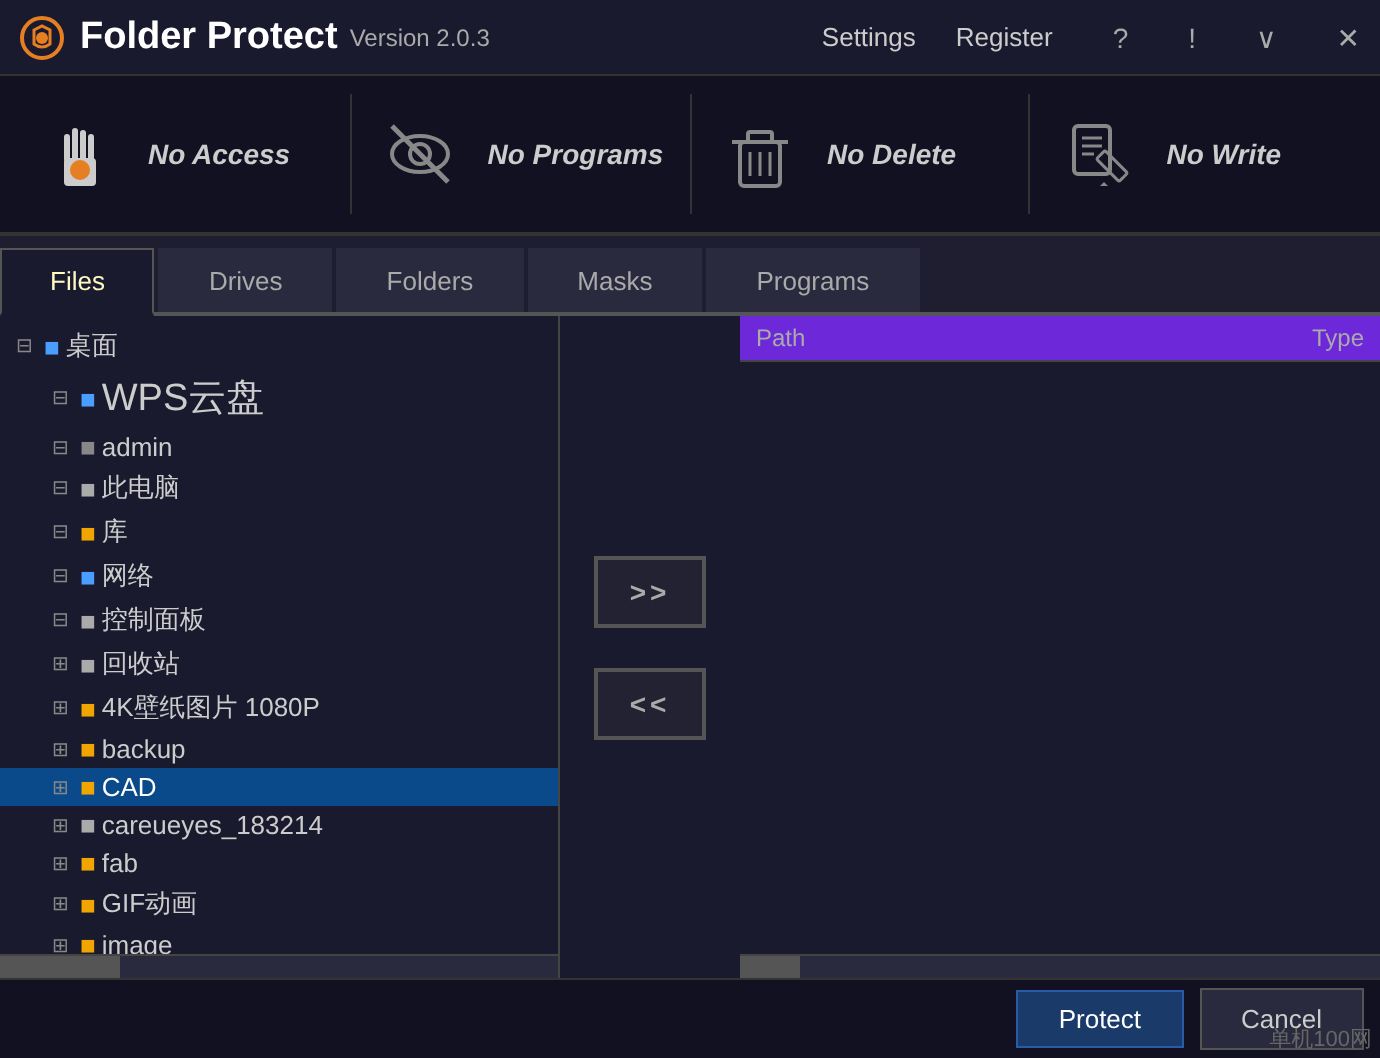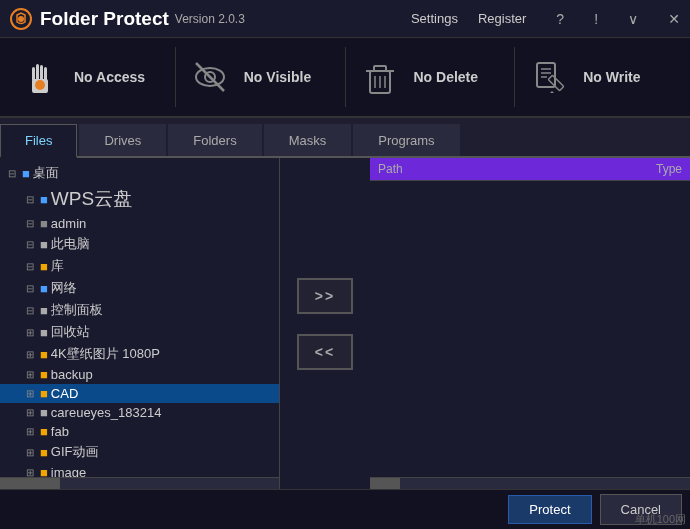--- a/index.html
+++ b/index.html
@@ -53,20 +53,21 @@
 
     
     #prot-bar {
       background: #111122;
       height: 80px;
       display: flex;
       align-items: center;
       padding: 0 16px;
       gap: 10px;
       border-bottom: 2px solid #333;
+      font-style: italic;
     }
     .prot-item {
       display: flex;
       align-items: center;
       gap: 10px;
       flex: 1;
       cursor: pointer;
     }
     .prot-icon {
       width: 48px;
@@ -96,21 +97,21 @@
       cursor: pointer;
       font-size: 13px;
       color: #aaa;
       border: 1px solid transparent;
       border-bottom: none;
       background: #2a2a3e;
       margin-right: 2px;
     }
     .tab.active {
       background: #1a1a2e;
-      color: #7dd3fc;
+      color: #fef9c3;
       border-color: #555;
       border-bottom: 2px solid #1a1a2e;
       position: relative;
       top: 2px;
     }
 
     
     #main-content {
       display: flex;
       height: calc(529px - 38px - 80px - 40px - 40px);
@@ -323,21 +324,21 @@
   <div style="width:1px;height:60px;background:#333;flex-shrink:0;"></div>
 
   <div class="prot-item">
     <div class="prot-icon">
       <svg width="44" height="44" viewBox="0 0 44 44">
         <ellipse cx="22" cy="22" rx="14" ry="9" fill="none" stroke="#888" stroke-width="2"></ellipse>
         <circle cx="22" cy="22" r="5" fill="none" stroke="#888" stroke-width="2"></circle>
         <line x1="8" y1="8" x2="36" y2="36" stroke="#888" stroke-width="2.5"></line>
       </svg>
     </div>
-    <span class="prot-label">No Visible</span>
+    <span class="prot-label">No Programs</span>
   </div>
 
   <div style="width:1px;height:60px;background:#333;flex-shrink:0;"></div>
 
   <div class="prot-item">
     <div class="prot-icon">
       <svg width="44" height="44" viewBox="0 0 44 44">
 
         <rect x="12" y="16" width="20" height="22" rx="2" fill="none" stroke="#888" stroke-width="2"></rect>
         <line x1="8" y1="16" x2="36" y2="16" stroke="#888" stroke-width="2"></line>

